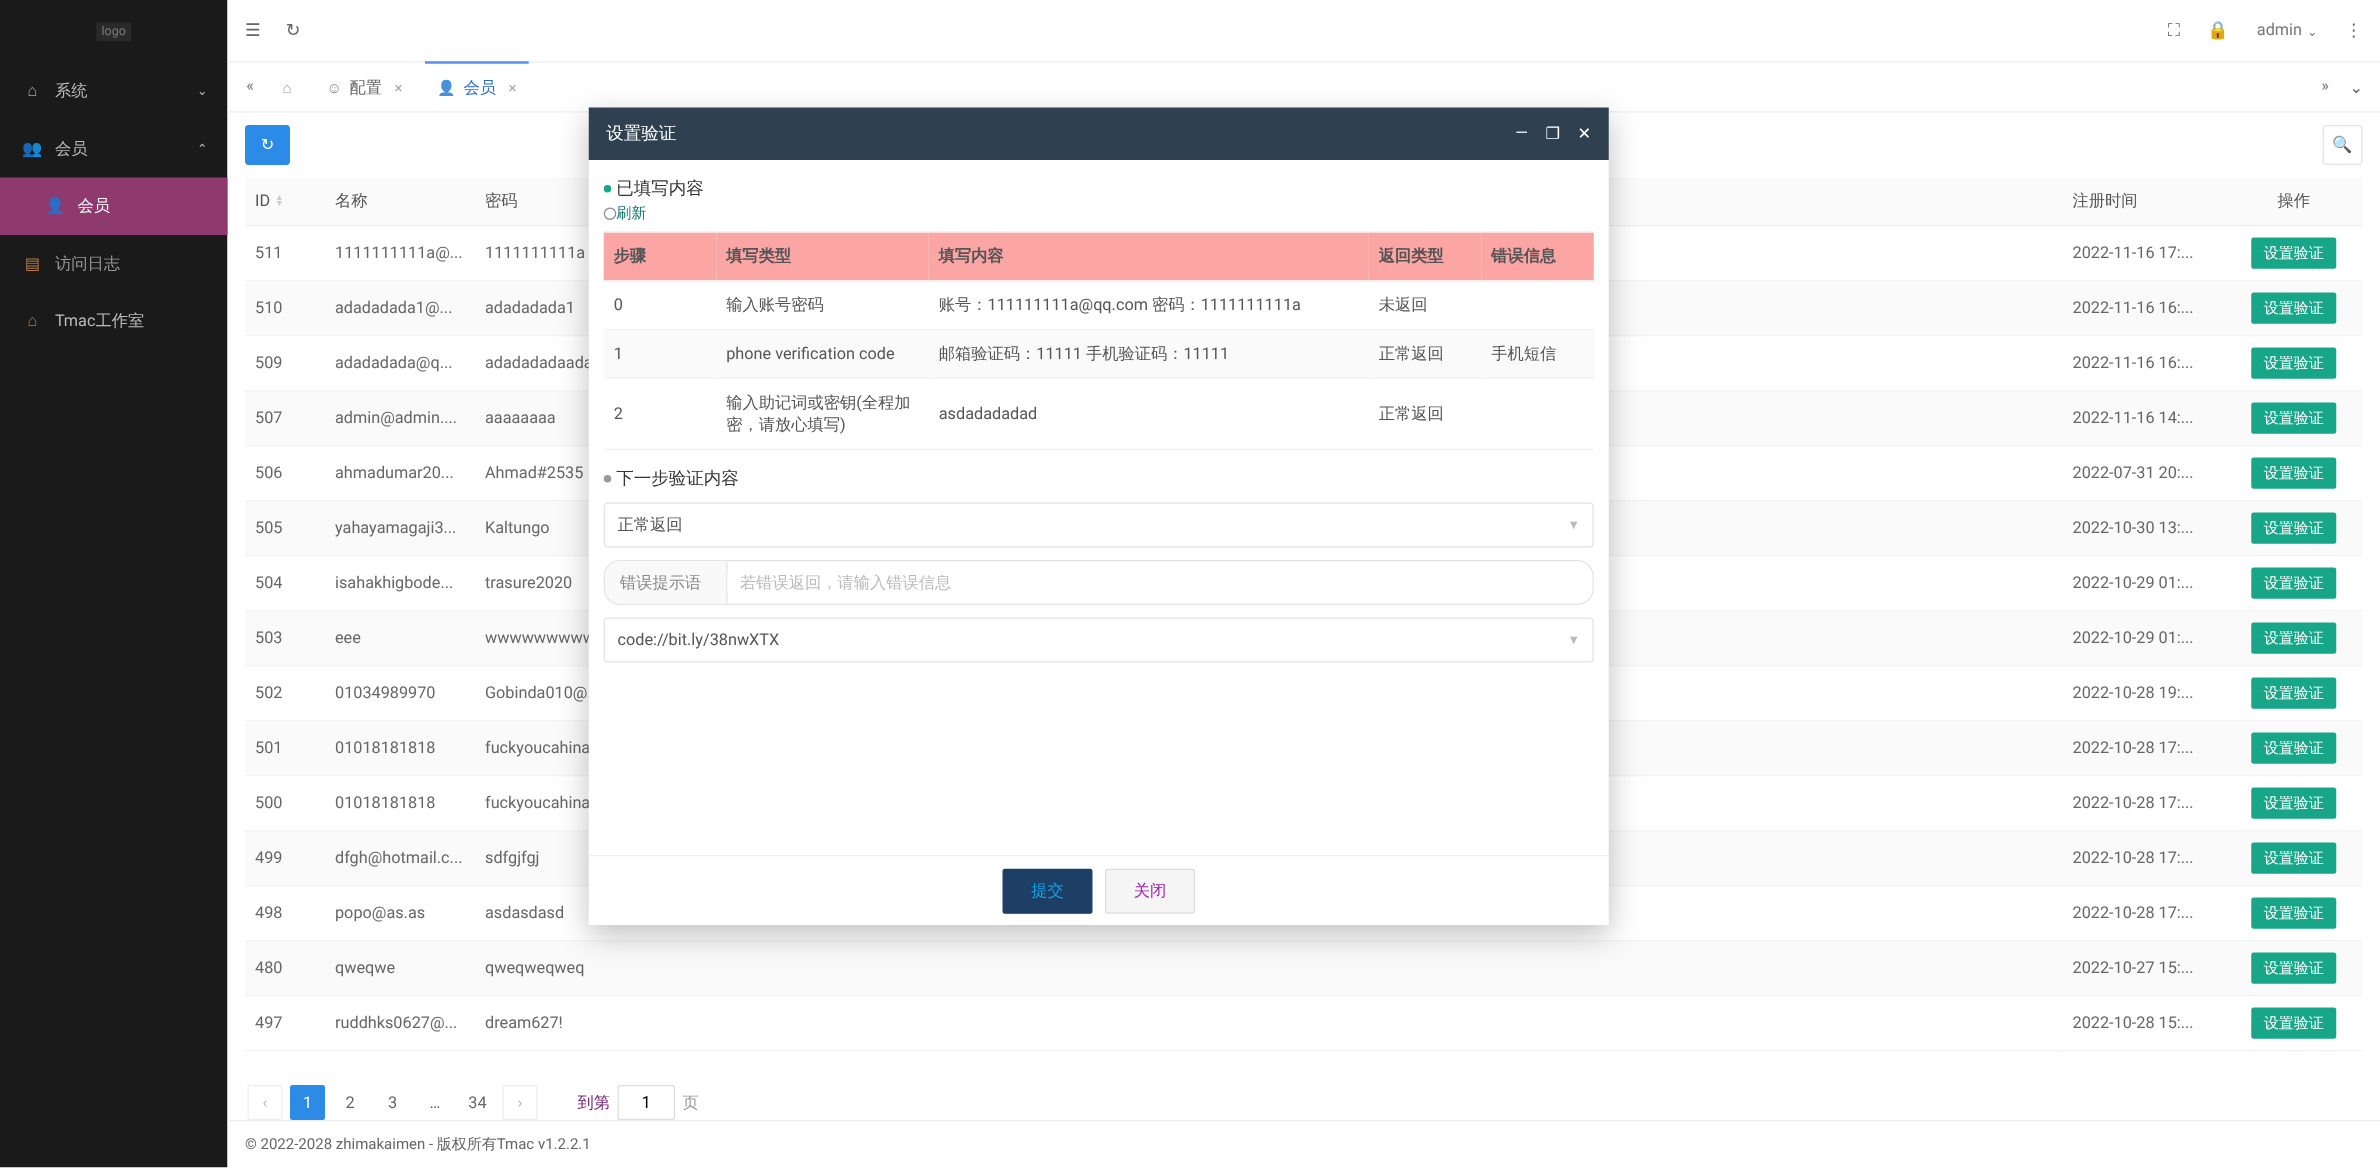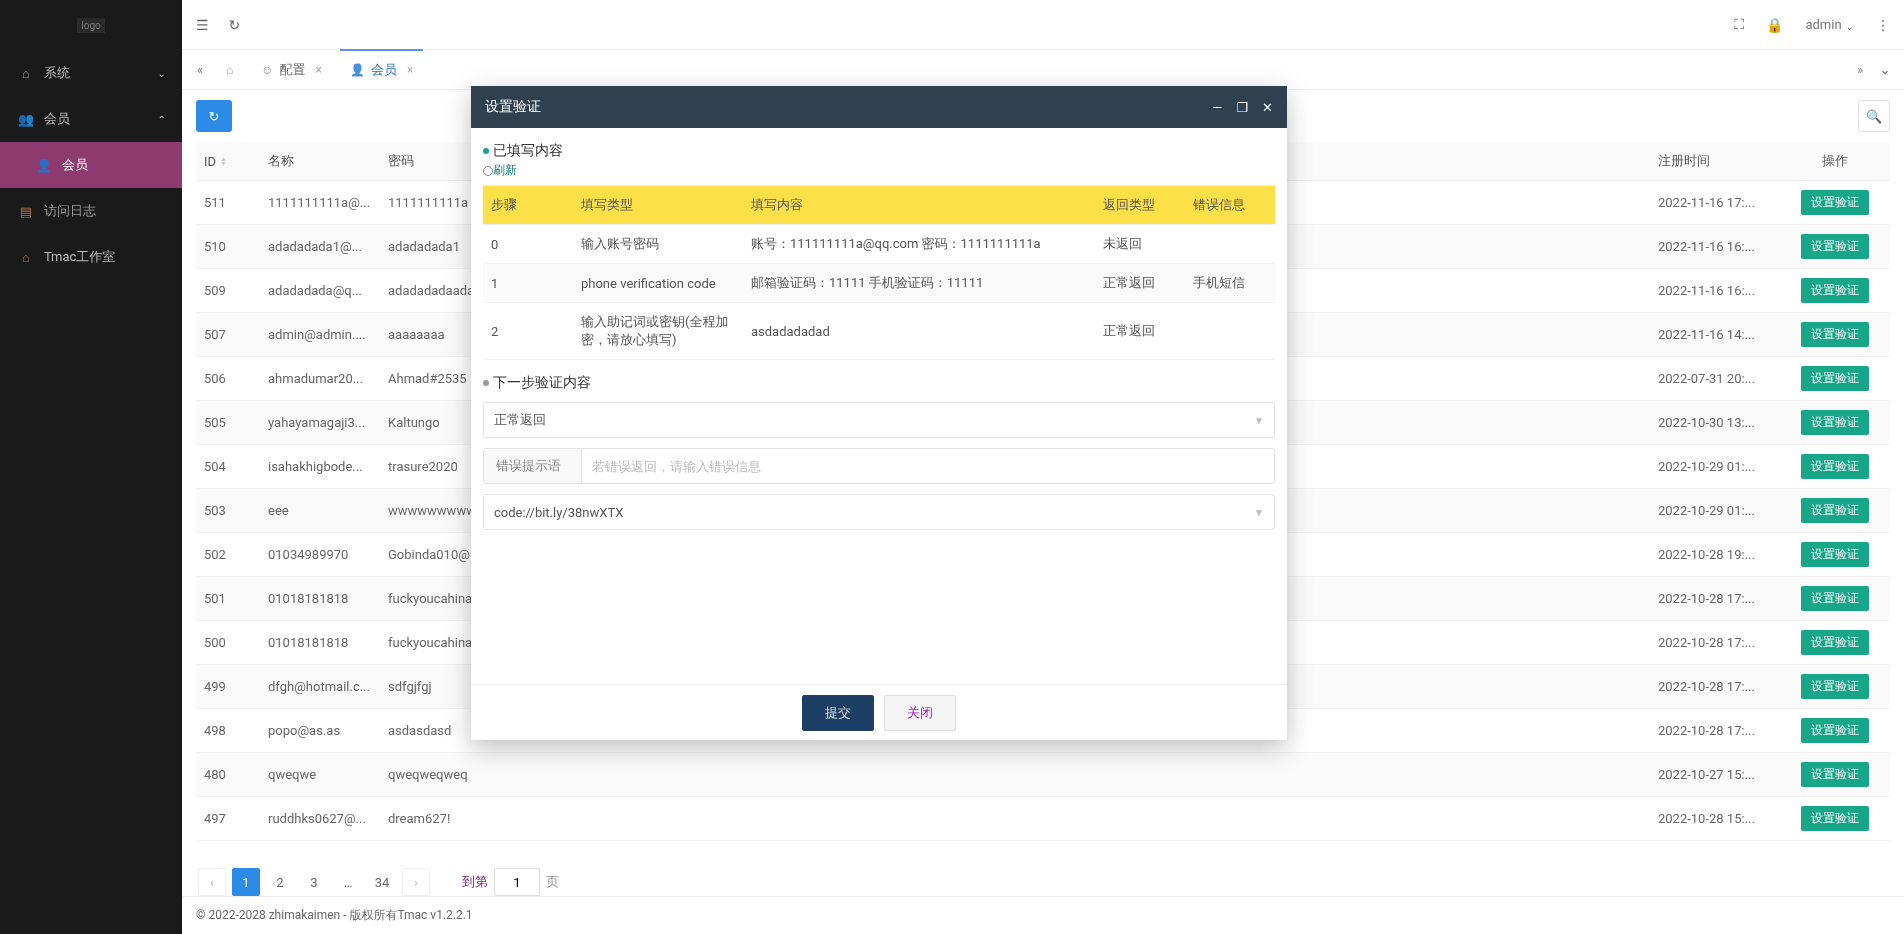--- a/index.html
+++ b/index.html
@@ -65,35 +65,35 @@
 .modal-ctrls span{cursor:pointer}
 .modal-body{flex:1;overflow:auto;padding:10px 12px}
 .section-label{font-size:14px;color:#333;font-weight:500;margin:4px 0 2px 0;position:relative;padding-left:10px}
 .section-label::before{content:"";position:absolute;left:0;top:6px;width:6px;height:6px;border-radius:50%}
 .section-label.green::before{background:#18a689}
 .section-label.grey::before{background:#999}
 .refresh-link{font-size:12px;color:#0f766e;padding-left:10px;cursor:pointer;position:relative;display:inline-block;margin-bottom:6px}
 .refresh-link::before{content:"";position:absolute;left:0;top:4px;width:8px;height:8px;border:1px solid #888;border-radius:50%}
 
 table.inner{width:100%;border-collapse:collapse}
-table.inner th{text-align:left;padding:10px 8px;font-weight:400;color:#555;background:#fde047;border-top:1px solid #eee;border-bottom:1px solid #eee;font-size:13px}
+table.inner th{text-align:left;padding:10px 8px;font-weight:700;color:#555;background:#fca5a5;border-top:1px solid #eee;border-bottom:1px solid #eee;font-size:13px}
 table.inner td{padding:10px 8px;color:#555;border-bottom:1px solid #f2f2f2;font-size:13px}
 table.inner tr:nth-child(even) td{background:#fafafa}
 
 .form-row{display:flex;align-items:center;margin:10px 0}
 .select-box{flex:1;height:36px;border:1px solid #e3e3e3;border-radius:3px;display:flex;align-items:center;justify-content:space-between;padding:0 10px;color:#555;font-size:13px;cursor:pointer}
 .select-box .caret{color:#bbb;font-size:10px}
-.input-row{display:flex;align-items:center;border:1px solid #e3e3e3;border-radius:3px;height:36px;overflow:hidden}
+.input-row{display:flex;align-items:center;border:1px solid #e3e3e3;border-radius:13px;height:36px;overflow:hidden}
 .input-label{width:98px;padding:0 12px;color:#888;background:#f9f9f9;height:100%;display:flex;align-items:center;border-right:1px solid #e3e3e3;font-size:13px}
 .input-row input{flex:1;border:none;outline:none;padding:0 10px;font-size:13px;color:#c2410c}
 .input-row input::placeholder{color:#bbb}
 
 .modal-footer{height:56px;border-top:1px solid #eee;display:flex;align-items:center;justify-content:center;gap:10px}
 .btn{padding:8px 22px;border-radius:2px;font-size:13px;cursor:pointer;border:1px solid transparent}
-.btn.primary{background:#1d3f66;color:#e5e5e5;border-color:#1d3f66}
+.btn.primary{background:#1d3f66;color:#0ea5e9;border-color:#1d3f66}
 .btn.default{background:#f5f5f5;color:#a21caf;border-color:#ddd}
 </style>
 </head>
 <body>
 
 <div class="app">
   <div class="sidebar">
     <div class="logo-area">
       <span class="logo-box">logo</span>
     </div>

